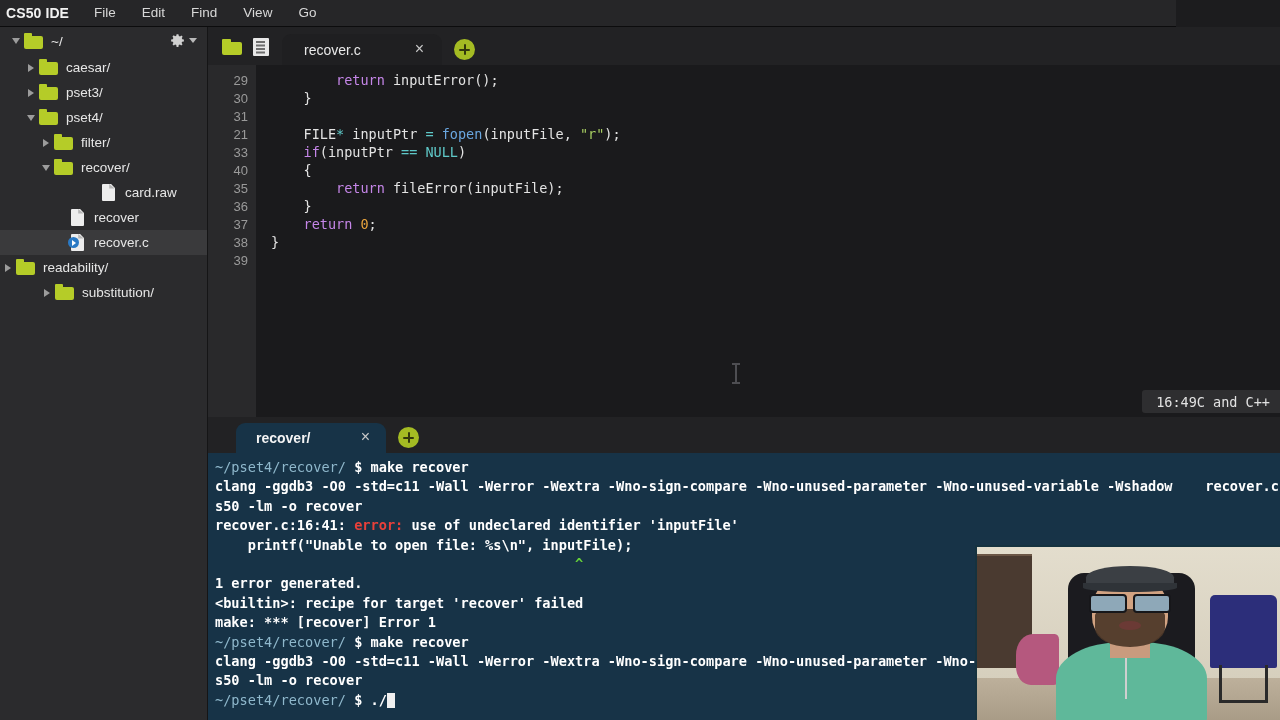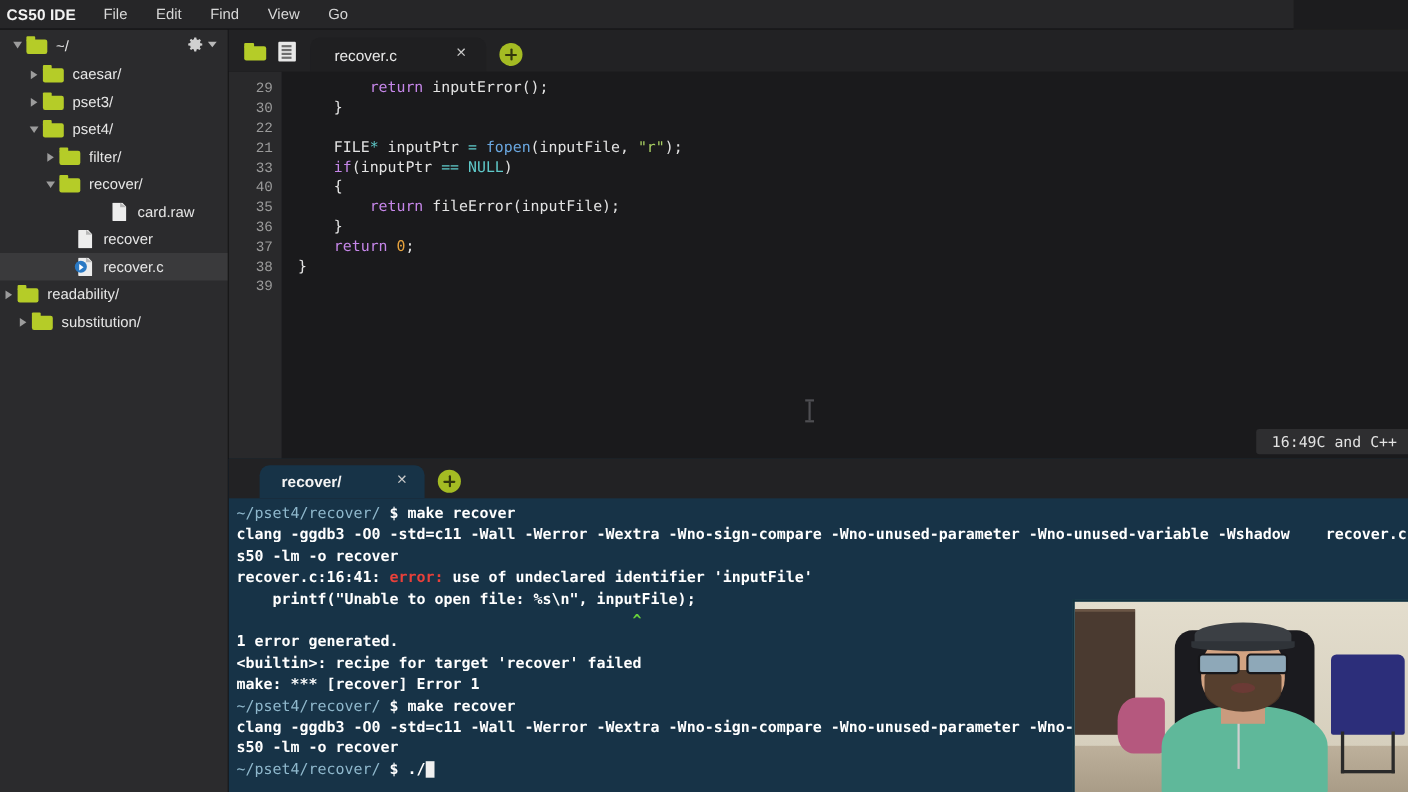--- a/index.html
+++ b/index.html
@@ -163,21 +163,21 @@
     font-family: "DejaVu Sans Mono", monospace;
   }
   .gutter {
     position: absolute; left: 0; top: 0; width: 48px; height: 100%;
     background: #29292b;
   }
   .lines { position: absolute; left: 0; top: 6px; width: 100%; }
   .line { display: flex; height: 18px; align-items: center; }
   .ln {
     flex: 0 0 48px; width: 48px; text-align: right; padding-right: 8px;
-    color: #9a9a9a; font-size: 13px; font-family: Liberation Mono, monospace;
+    color: #9a9a9a; font-size: 13px; font-family: Liberation Sans, sans-serif;
   }
   .code {
     flex: 1; padding-left: 15px; color: #e3e3e3;
     font-size: 13.5px; white-space: pre; font-family: "DejaVu Sans Mono", monospace;
   }
   .kw   { color: #c586e8; }
   .fn   { color: #6aa7e0; }
   .str  { color: #a8cf62; }
   .num  { color: #e8a33d; }
   .cst  { color: #5fc9c9; }
@@ -422,21 +422,21 @@
         </div>
         <div class="row" style="">
           <div class="tw">
             <div class="tri-right"></div>
           </div>
           <div class="folder-ico">
             <i></i>
           </div>
           <div class="row-label">readability/</div>
         </div>
-        <div class="row" style="padding-left: 13px;">
+        <div class="row" style="padding-left: 39px;">
           <div class="tw">
             <div class="tri-right"></div>
           </div>
           <div class="folder-ico">
             <i></i>
           </div>
           <div class="row-label">substitution/</div>
         </div>
       </div>
   </div>
@@ -463,21 +463,21 @@
       <div class="lines" id="code-lines">
           <div class="line">
             <div class="ln">29</div>
             <div class="code"><span class="plain">        </span><span class="kw">return</span><span class="plain"> </span><span class="plain">inputError</span><span class="plain">();</span></div>
           </div>
           <div class="line">
             <div class="ln">30</div>
             <div class="code"><span class="plain">    }</span></div>
           </div>
           <div class="line">
-            <div class="ln">22</div>
+            <div class="ln">31</div>
             <div class="code"><span class="plain"></span></div>
           </div>
           <div class="line">
             <div class="ln">21</div>
             <div class="code"><span class="plain">    FILE</span><span class="op">*</span><span class="plain"> inputPtr </span><span class="op">=</span><span class="plain"> </span><span class="fn">fopen</span><span class="plain">(inputFile, </span><span class="str">"r"</span><span class="plain">);</span></div>
           </div>
           <div class="line">
             <div class="ln">33</div>
             <div class="code"><span class="plain">    </span><span class="kw">if</span><span class="plain">(inputPtr </span><span class="op">==</span><span class="plain"> </span><span class="cst">NULL</span><span class="plain">)</span></div>
           </div>

